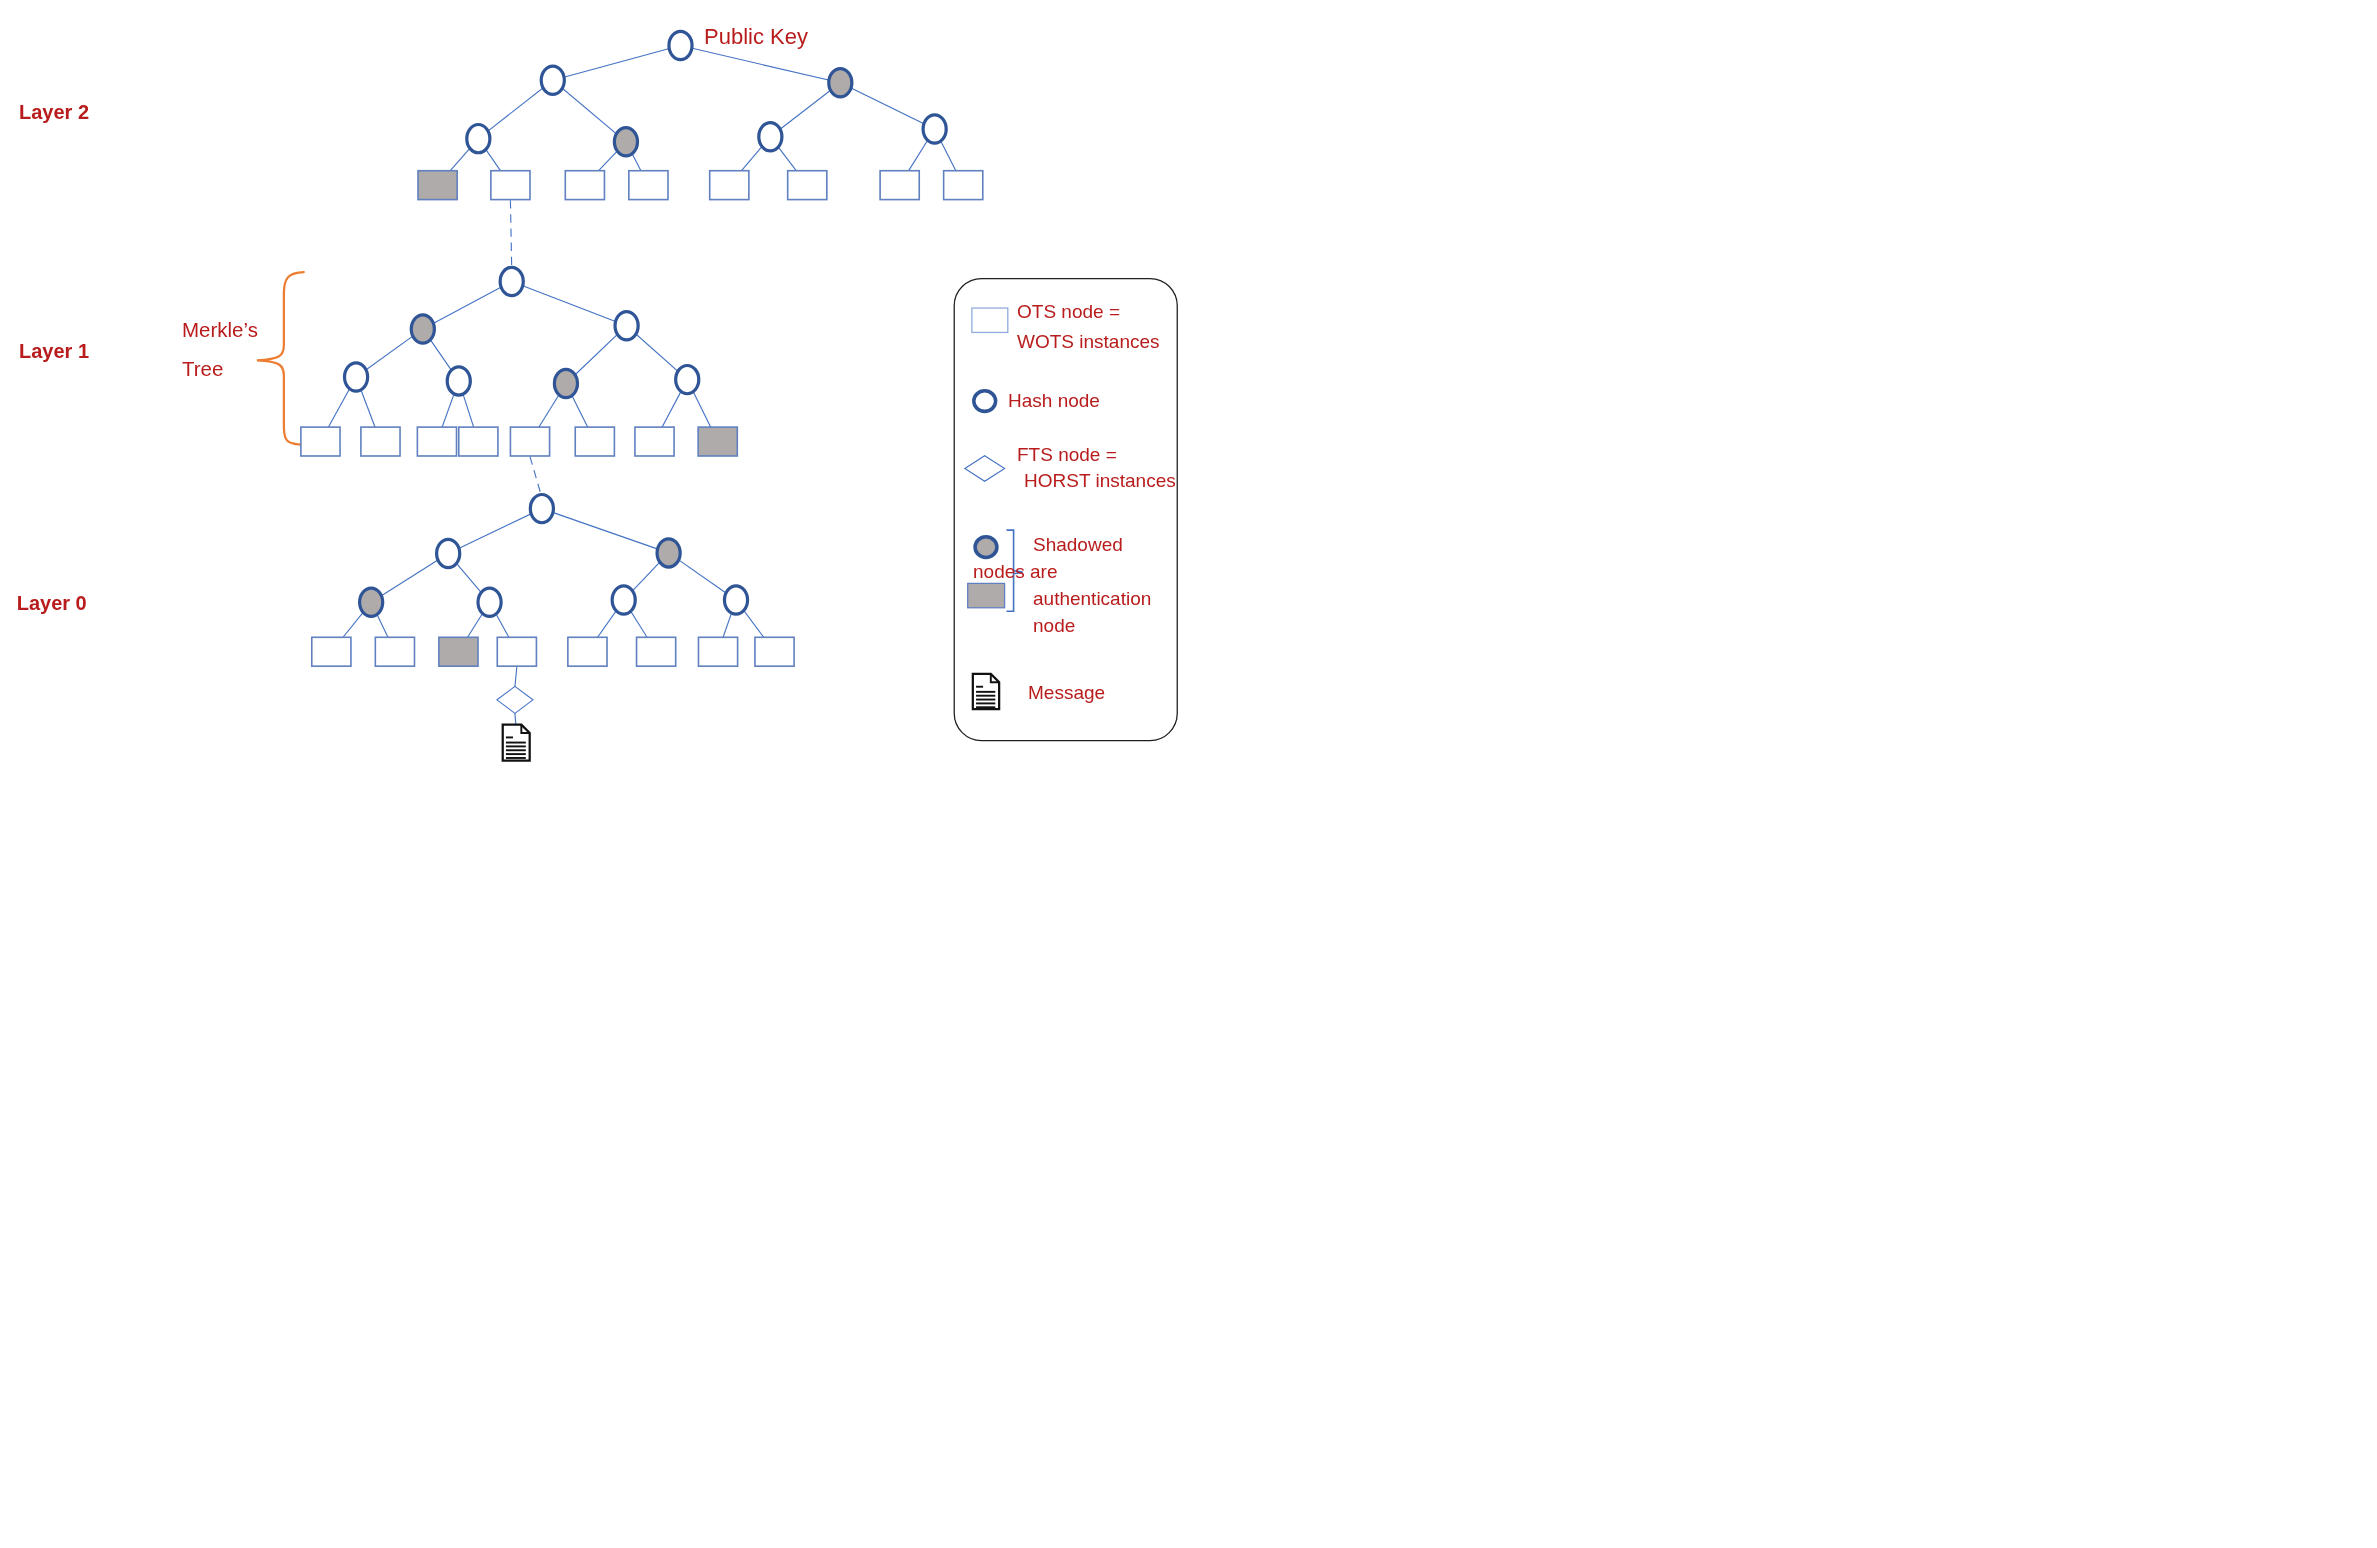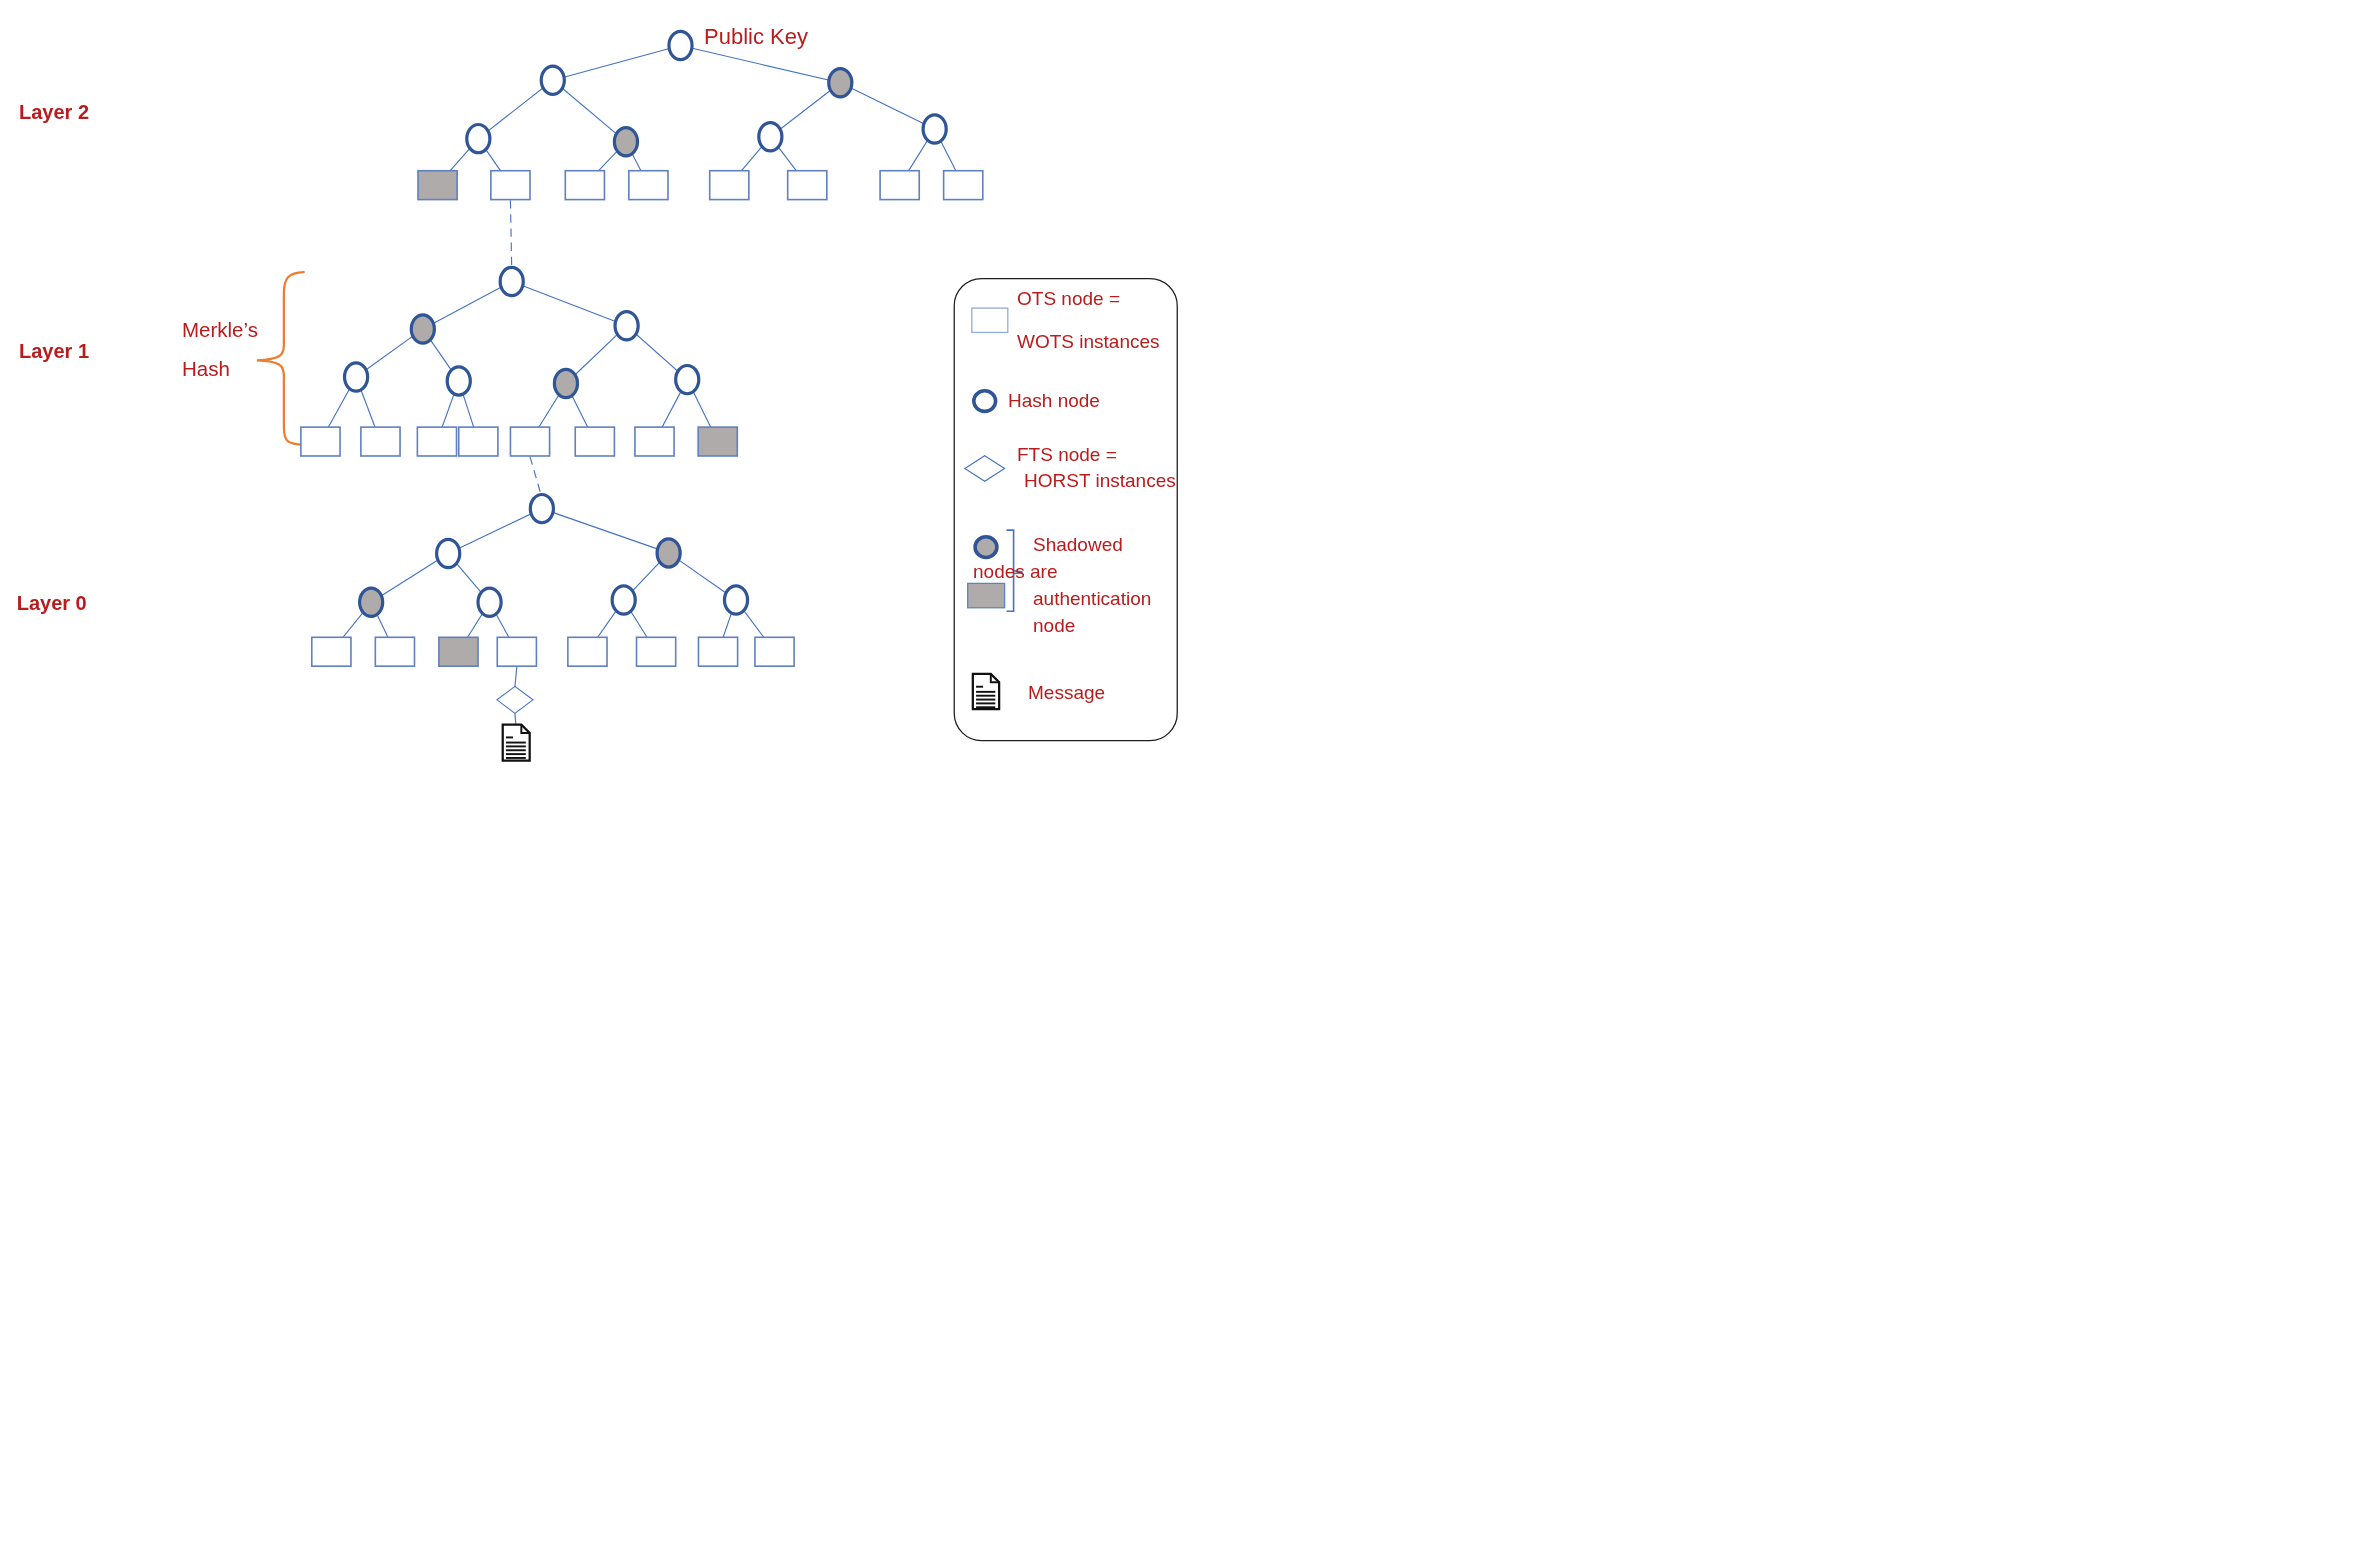--- a/index.html
+++ b/index.html
@@ -142,23 +142,23 @@
       <line x1="3041" y1="2204" x2="3101" y2="2204" stroke="#111111" stroke-width="6"></line>
     </svg>
 
   <div class="lbl pk-lbl" style="left:704px;top:24.4px;">Public Key</div>
 
   <div class="lbl layer-lbl" style="left:19px;top:101px;text-align:right;">Layer 2</div>
   <div class="lbl layer-lbl" style="left:19px;top:340px;">Layer 1</div>
   <div class="lbl layer-lbl" style="left:16.7px;top:592px;">Layer 0</div>
 
   <div class="lbl merkle-lbl" style="left:182px;top:318px;">Merkle’s</div>
-  <div class="lbl merkle-lbl" style="left:182px;top:357px;">Hash</div>
+  <div class="lbl merkle-lbl" style="left:182px;top:357px;">Tree</div>
 
-  <div class="lbl legend-lbl" style="left:1017px;top:288px;">OTS node =</div>
+  <div class="lbl legend-lbl" style="left:1017px;top:301px;">OTS node =</div>
   <div class="lbl legend-lbl" style="left:1017px;top:331px;">WOTS instances</div>
 
   <div class="lbl legend-lbl" style="left:988px;top:390px;margin-left:20px;">Hash node</div>
 
   <div class="lbl legend-lbl" style="left:1017px;top:444px;">FTS node =</div>
   <div class="lbl legend-lbl" style="left:1024px;top:470px;">HORST instances</div>
 
   <div class="lbl legend-lbl" style="left:1033px;top:534px;">Shadowed</div>
   <div class="lbl legend-lbl" style="left:973px;top:561px;">nodes are</div>
   <div class="lbl legend-lbl" style="left:1033px;top:588px;">authentication</div>

